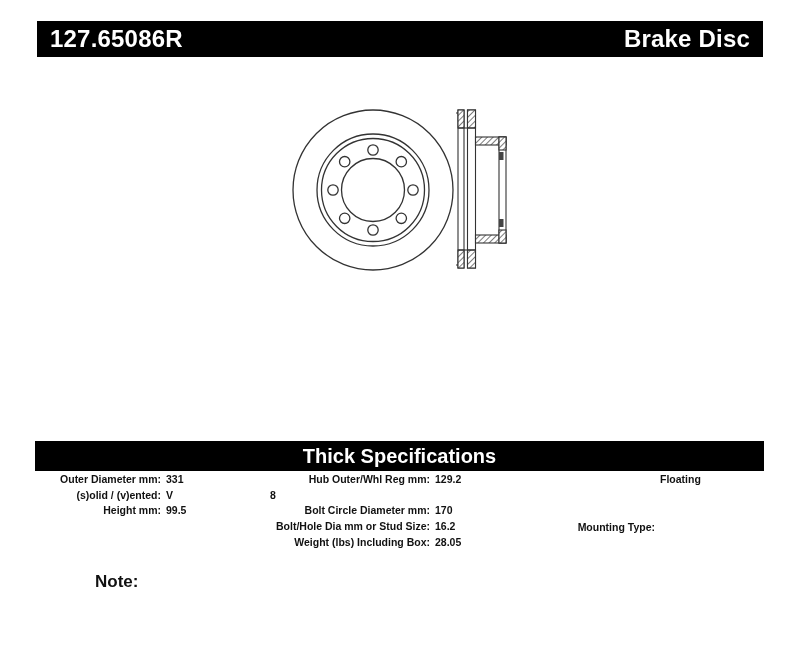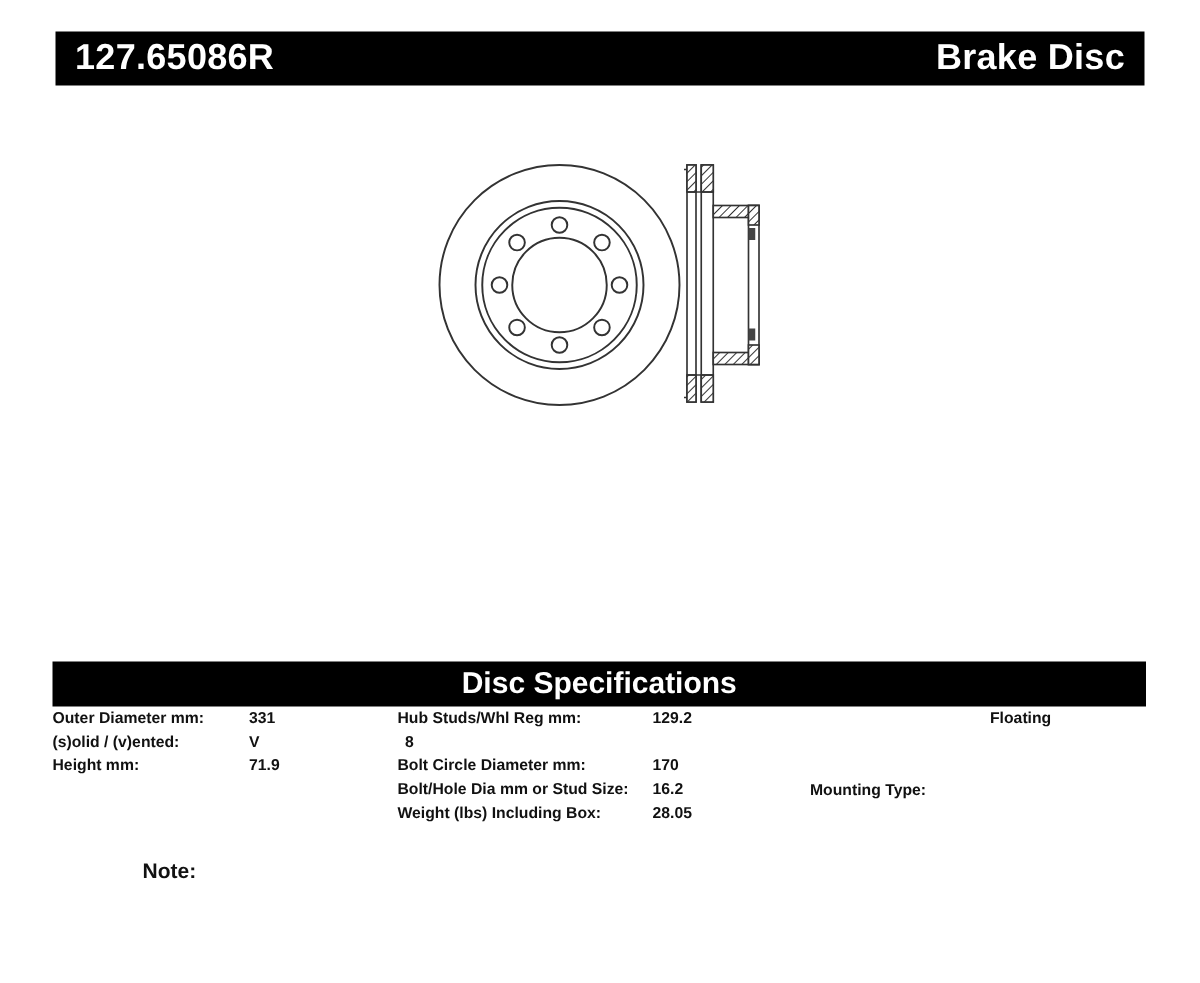--- a/index.html
+++ b/index.html
@@ -23,29 +23,29 @@
   .drawing{position:absolute;left:270px;top:88px;width:260px;height:205px;}
   
   .spec-bar{
     position:absolute;left:35px;top:441px;width:729px;height:30px;
     background:#000;color:#fff;
     text-align:center;font-weight:bold;font-size:20px;line-height:30px;
   }
   
   .spec-col{position:absolute;top:472px;font-size:10.5px;font-weight:bold;color:#111;}
   .spec-col .spec-row{display:flex;line-height:15.7px;white-space:nowrap;}
-  .spec-label{display:inline-block;text-align:left;}
+  .spec-label{display:inline-block;text-align:right;}
   .spec-value{padding-left:5px;text-align:left;}
   .col-1{left:35px;}  .col-1 .spec-label{width:126px;}
   .col-2{left:265px;} .col-2 .spec-label{width:165px;}
   .col-3{left:540px;} .col-3 .spec-label{width:115px;margin-top:48px;}
   
   .note-label{
     position:absolute;left:95px;top:572px;
-    font-size:14px;font-weight:bold;color:#111;
+    font-size:17px;font-weight:bold;color:#111;
   }
 </style>
 </head>
 <body>
 
 <div class="page">
 
   <div class="header-bar">
     <span>127.65086R</span>
     <span>Brake Disc</span>
@@ -98,41 +98,41 @@
 
       <rect x="229" y="64" width="4.5" height="8" fill="#444" stroke="none"></rect>
       <rect x="229" y="131" width="4.5" height="8" fill="#444" stroke="none"></rect>
 
       <line x1="186" y1="25" x2="188" y2="25"></line>
       <line x1="186" y1="177" x2="188" y2="177"></line>
     </g>
   </svg>
 
   <div class="spec-bar">
-    <span>Disc Specifications</span>
+    <span>Thick Specifications</span>
   </div>
 
   <div class="spec-col col-1">
     <div class="spec-row">
       <span class="spec-label">Outer Diameter mm:</span>
       <span class="spec-value">331</span>
     </div>
     <div class="spec-row">
       <span class="spec-label">(s)olid / (v)ented:</span>
       <span class="spec-value">V</span>
     </div>
     <div class="spec-row">
       <span class="spec-label">Height mm:</span>
-      <span class="spec-value">71.9</span>
+      <span class="spec-value">99.5</span>
     </div>
   </div>
 
   <div class="spec-col col-2">
     <div class="spec-row">
-      <span class="spec-label">Hub Studs/Whl Reg mm:</span>
+      <span class="spec-label">Hub Outer/Whl Reg mm:</span>
       <span class="spec-value">129.2</span>
     </div>
     <div class="spec-row">
       <span class="spec-value">8</span>
     </div>
     <div class="spec-row">
       <span class="spec-label">Bolt Circle Diameter mm:</span>
       <span class="spec-value">170</span>
     </div>
     <div class="spec-row">

